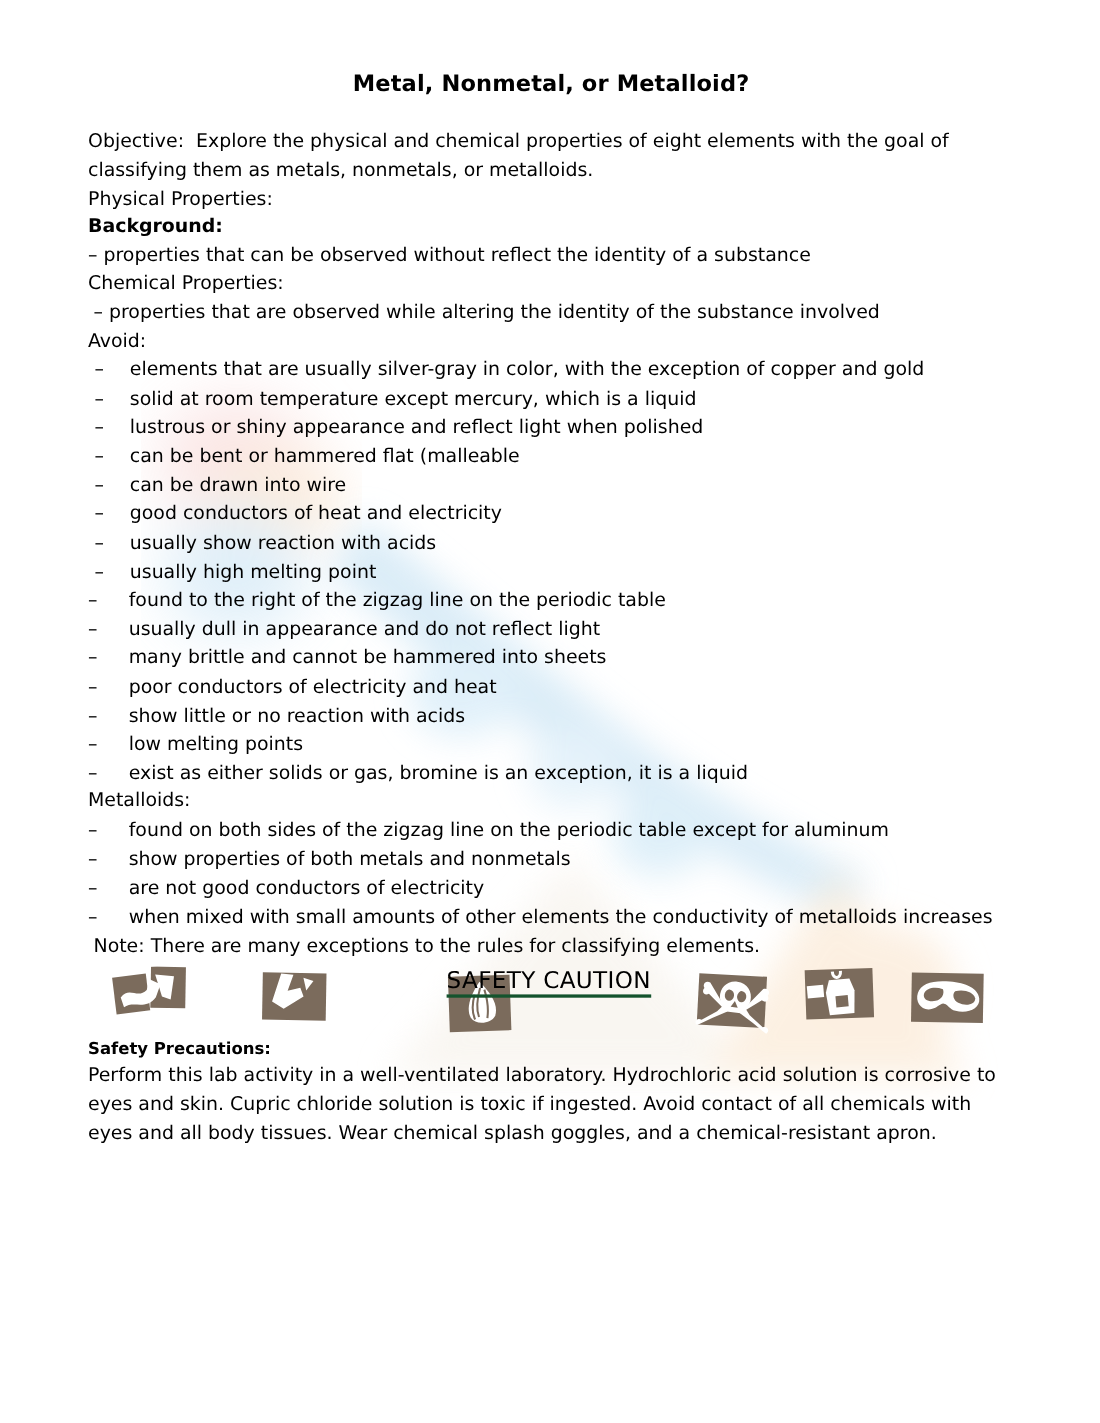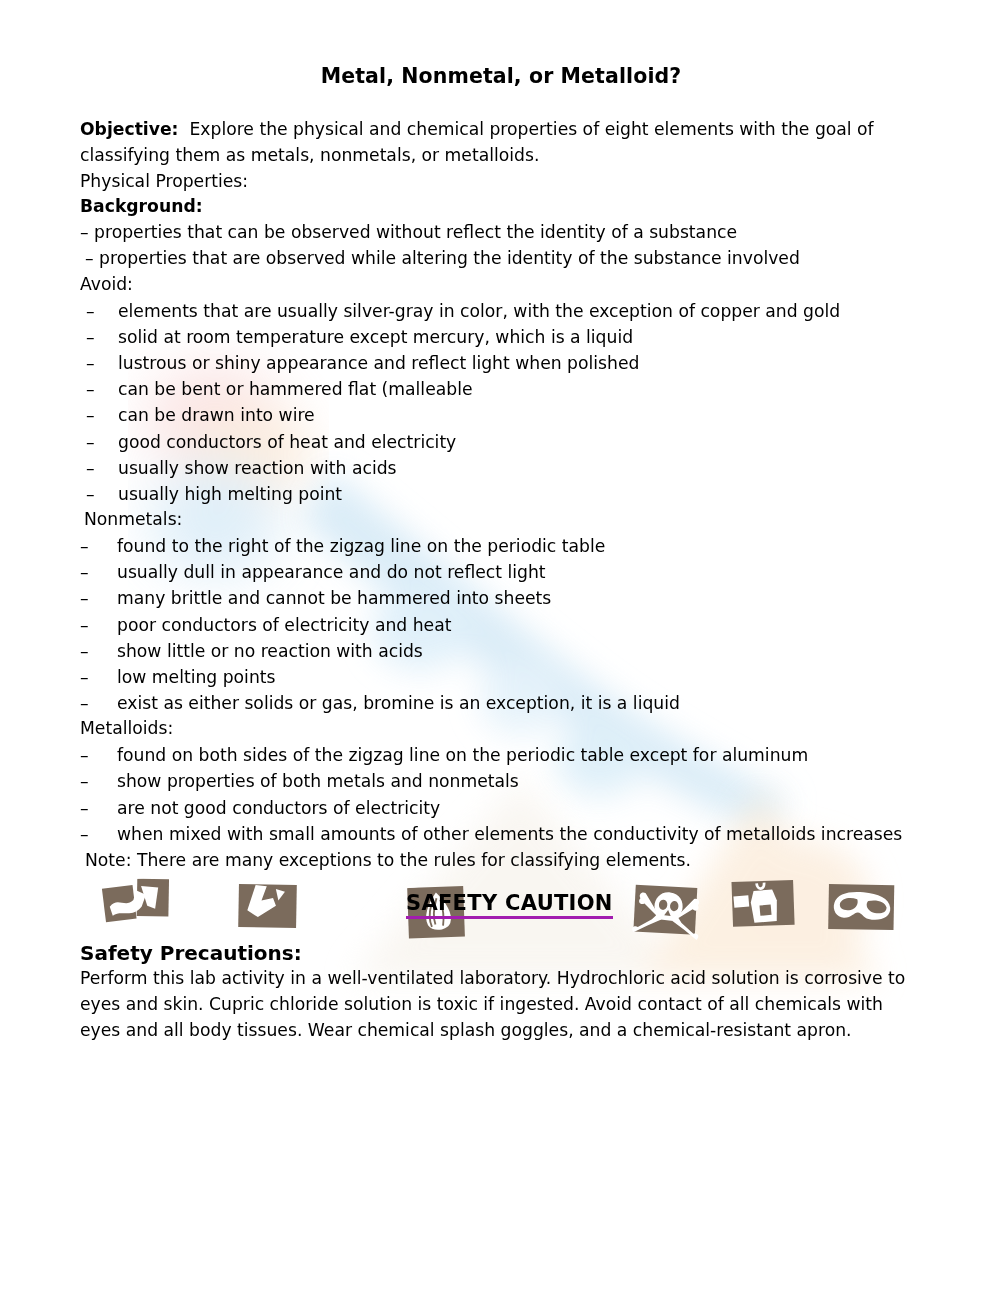--- a/index.html
+++ b/index.html
@@ -43,21 +43,21 @@
 
   .para {
     font-size: 17.2px;
     line-height: 25.8px;
     margin: 0;
   }
   .para.objective {
     padding-top: 29px;
     text-indent: 0;
   }
-  .b { font-weight: bold; }
+  .b { font-weight: normal; }
 
   .sectlabel {
     font-size: 17.2px;
     line-height: 25.8px;
     margin: 0;
   }
   .sectlabel.bold { font-weight: bold; }
   .sectlabel.ind1 { padding-left: 4px; }
 
   .defline {
@@ -100,36 +100,36 @@
 
   
   .safety-banner {
     position: relative;
     height: 64px;
     margin-top: 4px;
   }
   .safety-caution {
     position: absolute;
     left: 326px;
-    top: 14px;
+    top: 2px;
     font-size: 21px;
-    font-weight: bold;
+    font-weight: normal;
     letter-spacing: .3px;
-    border-bottom: 3px solid #a21caf;
+    border-bottom: 3px solid #14532d;
     padding-bottom: 1px;
   }
   .hz-icon {
     position: absolute;
     width: 76px;
     height: 56px;
   }
   .hz-icon svg { display: block; width: 100%; height: 100%; }
 
   .precautions-label {
-    font-size: 20px;
+    font-size: 15px;
     font-weight: bold;
     line-height: 24px;
     margin: 0;
     position: relative;
     z-index: 3;
   }
   .precautions-body {
     font-size: 17.2px;
     line-height: 26px;
     margin: 0;
@@ -172,20 +172,21 @@
 
   <h1 class="doc-title">Metal, Nonmetal, or Metalloid?</h1>
 
   <p class="para objective"><span class="b">Objective:</span><span>&nbsp; </span><span>Explore the physical and chemical properties of eight elements with the goal of classifying them as metals, nonmetals, or metalloids.</span></p>
 
   <p class="sectlabel">Physical Properties:</p>
 
   <p class="sectlabel bold">Background:</p>
   <p class="defline">– properties that can be observed without reflect the identity of a substance</p>
 
+  <p class="sectlabel">Chemical Properties:</p>
   <p class="defline sp">– properties that are observed while altering the identity of the substance involved</p>
 
   <p class="sectlabel">Avoid:</p>
   <ul class="dashlist metals">
     <li>
         <span class="dash">–</span>
         <span class="txt">elements that are usually silver-gray in color, with the exception of copper and gold</span>
       </li>
     <li>
         <span class="dash">–</span>
@@ -210,21 +211,20 @@
     <li>
         <span class="dash">–</span>
         <span class="txt">usually show reaction with acids</span>
       </li>
     <li>
         <span class="dash">–</span>
         <span class="txt">usually high melting point</span>
       </li>
   </ul>
 
-  <p class="sectlabel ind1">Nonmetals:</p>
   <ul class="dashlist nonmetals">
     <li>
         <span class="dash">–</span>
         <span class="txt">found to the right of the zigzag line on the periodic table</span>
       </li>
     <li>
         <span class="dash">–</span>
         <span class="txt">usually dull in appearance and do not reflect light</span>
       </li>
     <li>

